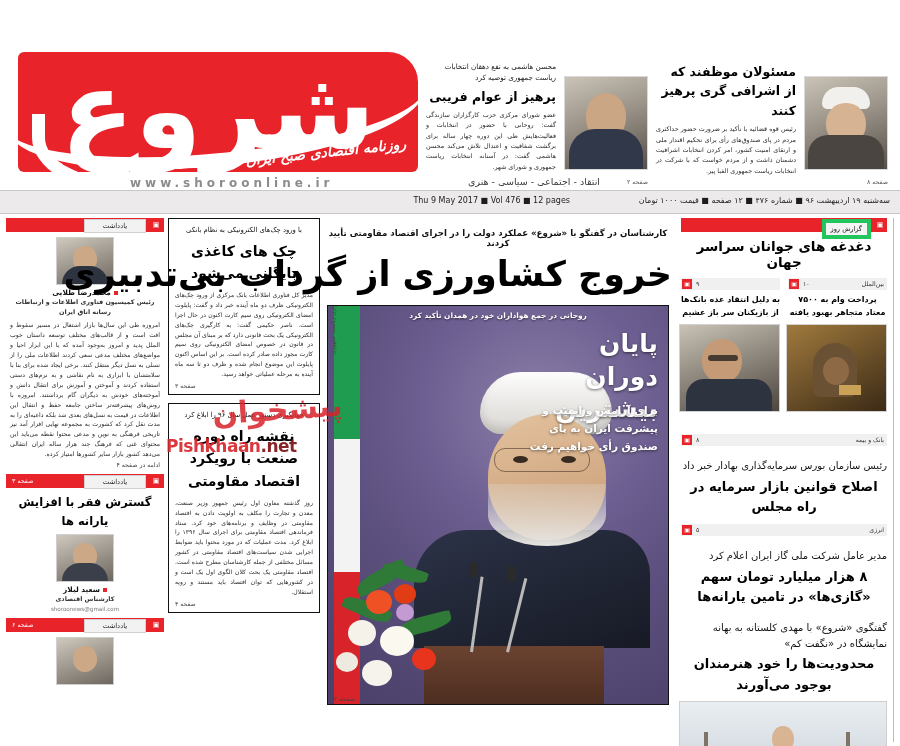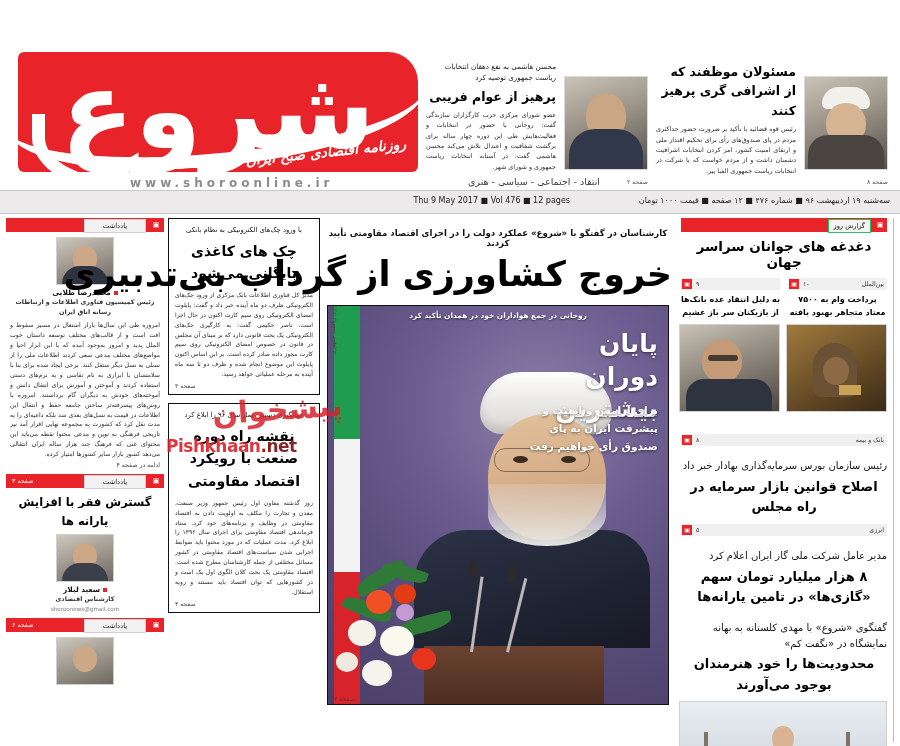--- a/index.html
+++ b/index.html
@@ -179,21 +179,21 @@
   .flowers{position:absolute;left:8px;bottom:0;width:150px;height:140px;}
   .fl{position:absolute;border-radius:50%;}
   .leaf{position:absolute;background:#2e7a36;border-radius:50% 10% 50% 10%;}
   .mp-credit{position:absolute;left:2px;top:120px;width:150px;
     font-size:5.6px;color:#444;transform:rotate(-90deg);transform-origin:left top;white-space:nowrap;}
   .mp-pg{position:absolute;left:6px;bottom:2px;font-size:6.2px;color:#444;}
 
   
   .col-right{position:absolute;right:6px;top:4px;width:206px;height:524px;border-right:1px solid #bdbdbd;padding-right:6px;}
   .rs-bar{position:relative;height:14px;background:#e8232a;margin-bottom:6px;}
-  .rs-tag{position:absolute;right:16px;top:1px;height:12px;background:#f4f4f4;border:1px solid #22c55e;
+  .rs-tag{position:absolute;right:16px;top:1px;height:12px;background:#f4f4f4;border:4px solid #22c55e;
     font-size:6.6px;line-height:12px;padding:0 5px;color:#111;}
   .rs-tagicon{position:absolute;right:1px;top:1px;width:12px;height:12px;background:#e8232a;color:#fff;
     font-size:7px;line-height:12px;text-align:center;font-weight:700;}
   .rs-maintitle{font-size:13.5px;font-weight:700;text-align:center;margin:2px 0 8px;color:#000;}
   .rs-twin{position:relative;height:152px;margin-bottom:4px;}
   .rs-half{position:absolute;top:0;width:99px;}
   .rs-half.r{right:0;} .rs-half.l{left:0;}
   .rs-metarow{position:relative;height:12px;background:#f0f0f0;margin-bottom:4px;}
   .rs-metarow .cat{position:absolute;right:3px;top:0;font-size:6.2px;line-height:12px;color:#333;}
   .rs-metarow .pg{position:absolute;left:15px;top:0;font-size:6.2px;line-height:12px;color:#333;}

